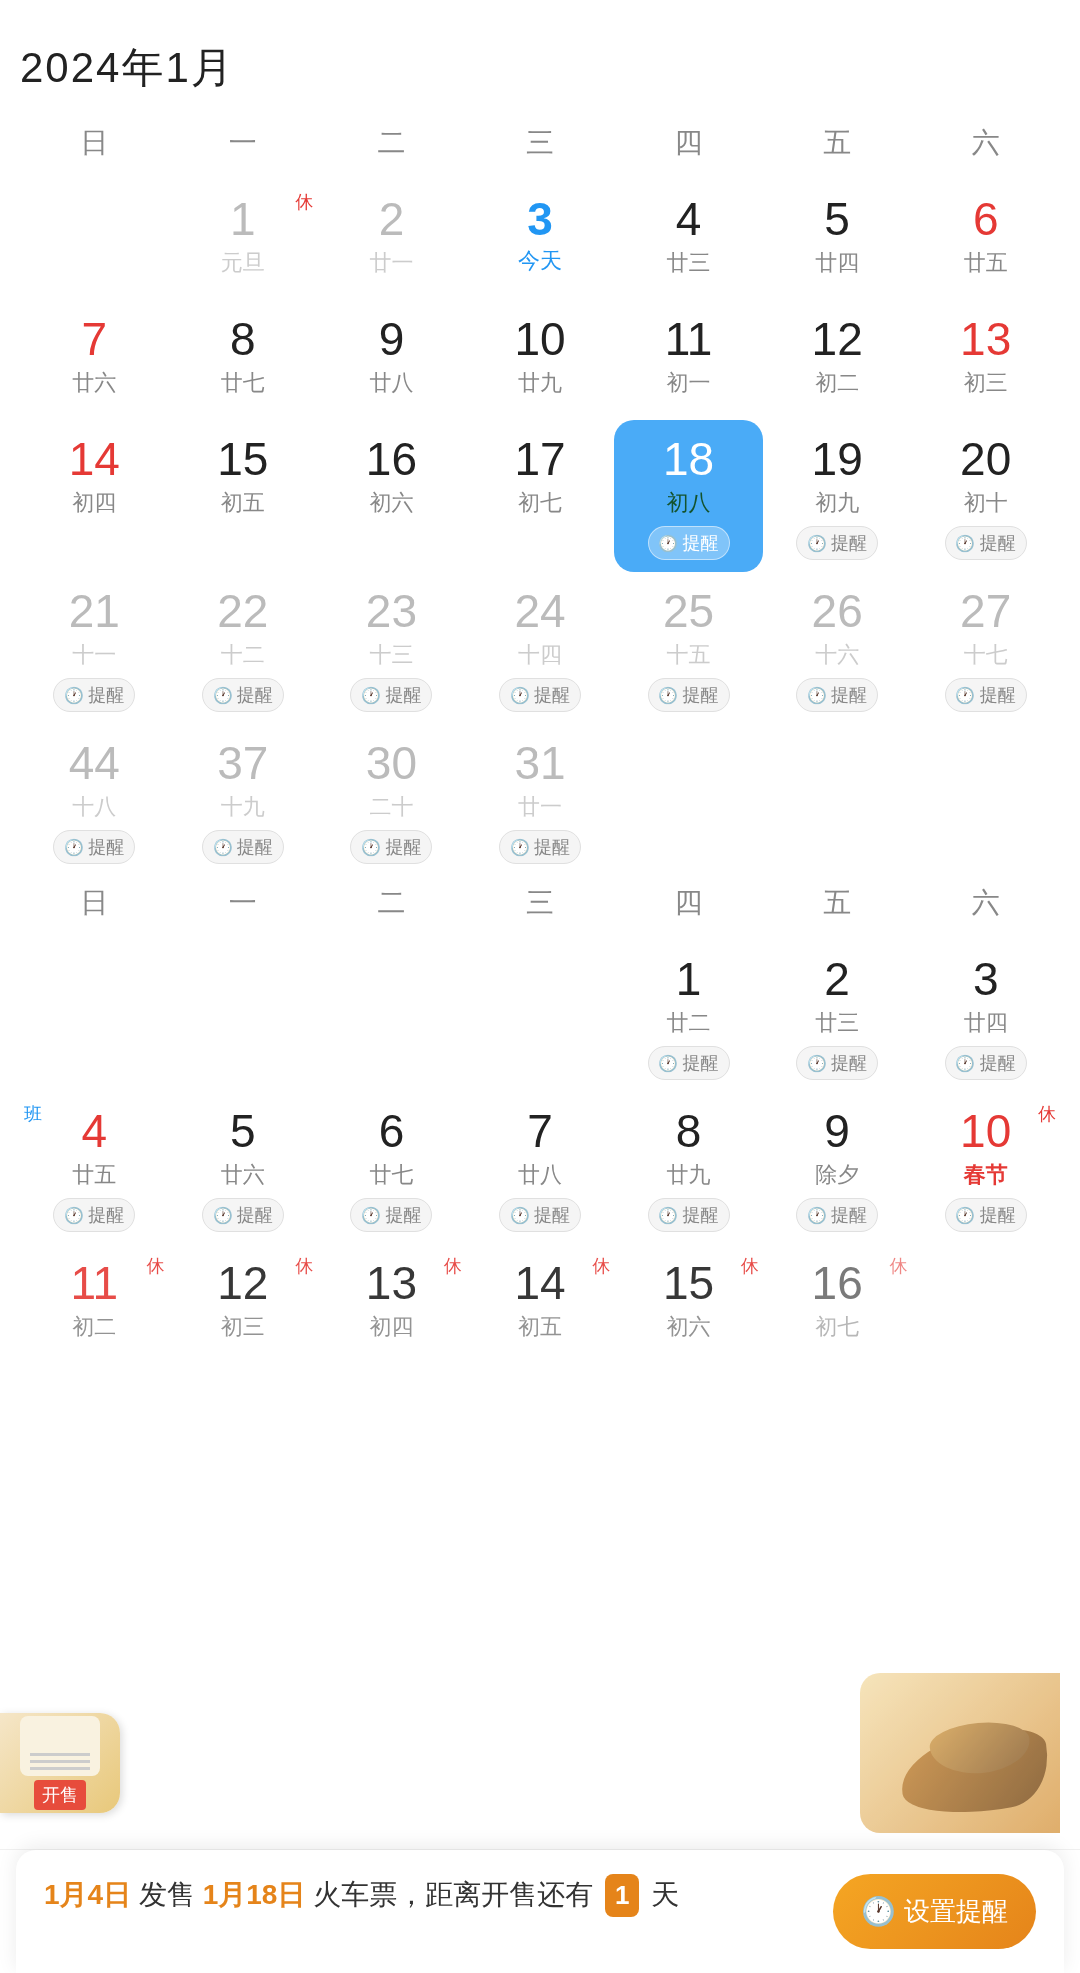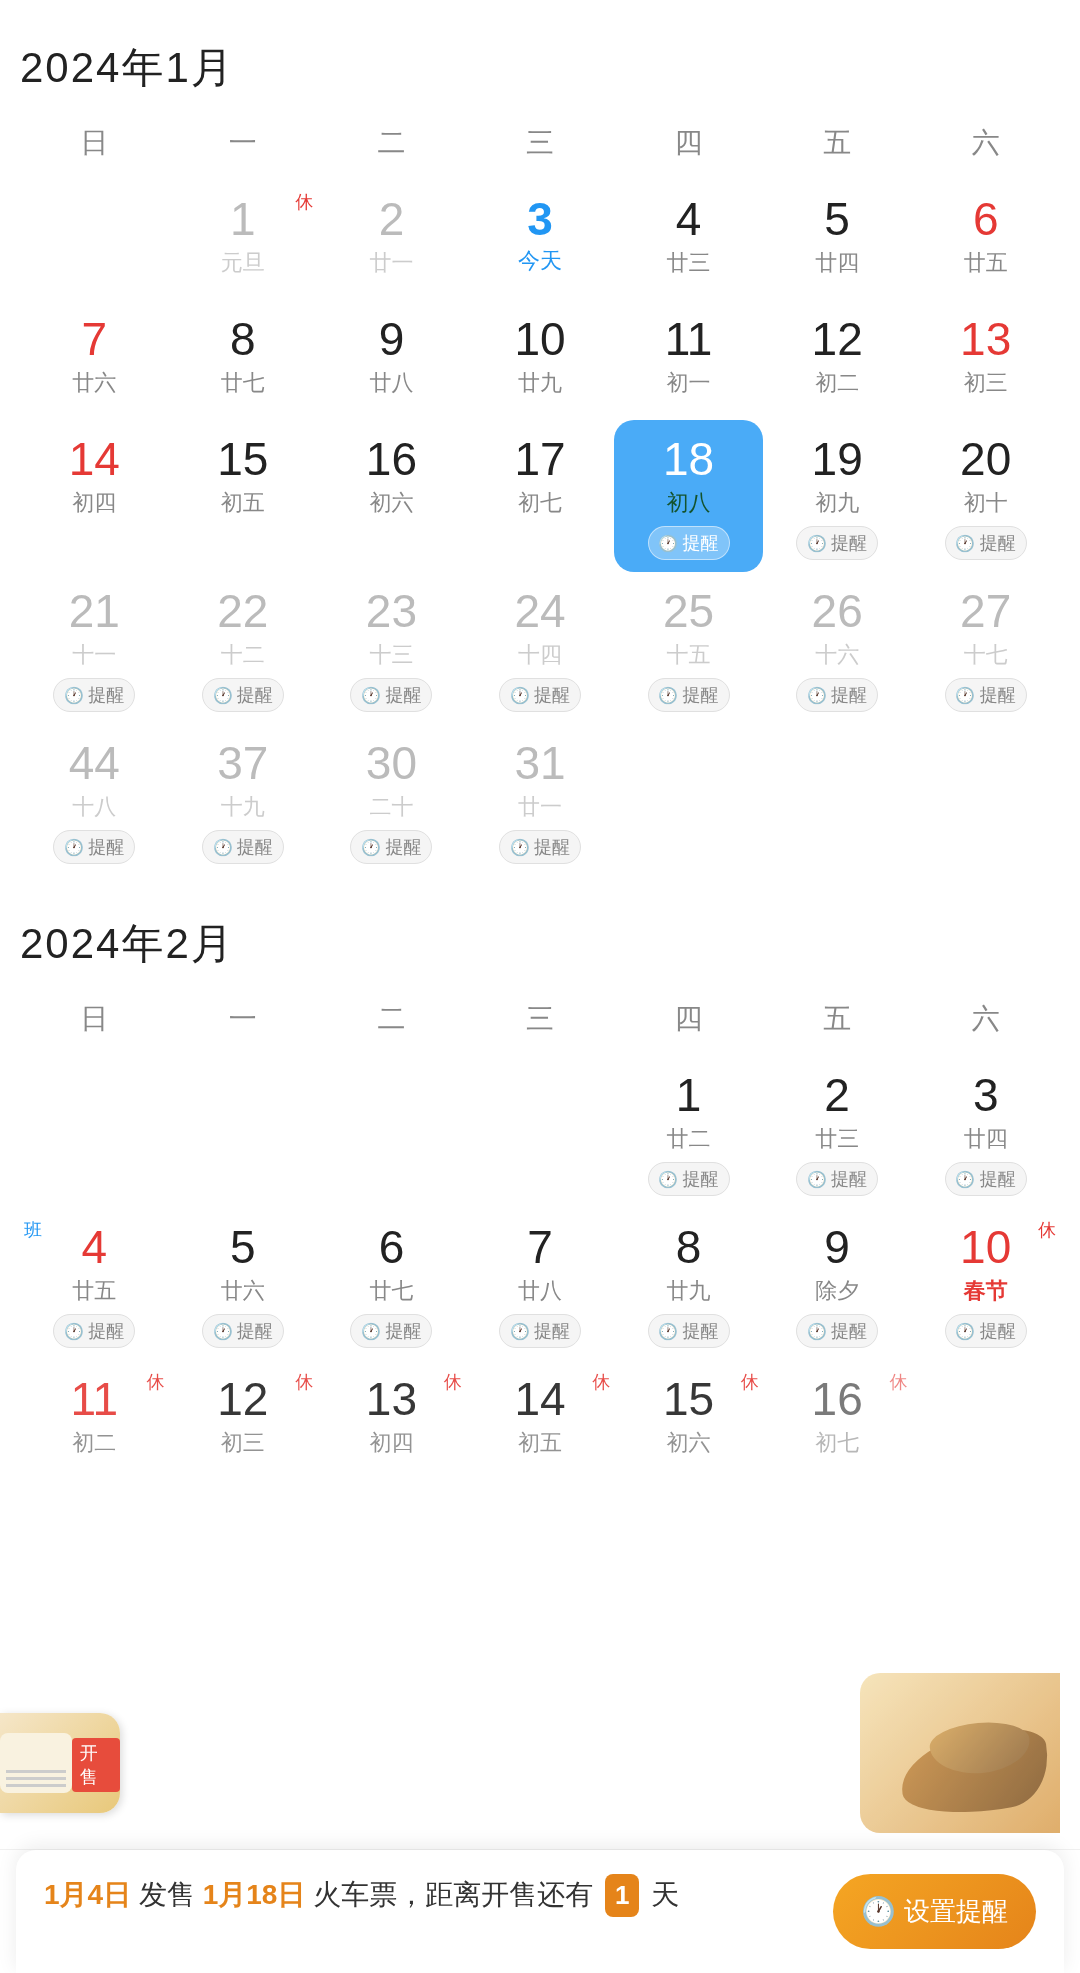--- a/index.html
+++ b/index.html
@@ -413,21 +413,20 @@
       <button class="reminder-btn">
         <span class="clock-icon">🕐</span>
         <span>提醒</span>
       </button>
     </div>
     <div class="day-cell empty"></div>
     <div class="day-cell empty"></div>
     <div class="day-cell empty"></div>
   </div>
 
-  <div class="month-title">2024年2月</div>
 
   <div class="weekday-header">
     <div class="weekday-cell">日</div>
     <div class="weekday-cell">一</div>
     <div class="weekday-cell">二</div>
     <div class="weekday-cell">三</div>
     <div class="weekday-cell">四</div>
     <div class="weekday-cell">五</div>
     <div class="weekday-cell">六</div>
   </div>
@@ -565,21 +564,21 @@
       <span class="holiday-tag" style="color:#e53935; font-size:18px; position:absolute; top:10px; right:4px;">休</span>
       <span class="day-number">16</span>
       <span class="day-lunar">初七</span>
     </div>
     <div class="day-cell empty"></div>
   </div>
 
 </div>
 
 <div style="position:fixed; bottom: 160px; left: 0; z-index: 50; pointer-events:none;">
-  <div style="width:120px; height:100px; background: linear-gradient(135deg, #f5e6c8, #e8c87a); border-radius: 0 20px 20px 0; display:flex; flex-direction:row; align-items:center; justify-content:center; box-shadow: 2px 2px 8px rgba(0,0,0,0.15);">
+  <div style="width:120px; height:100px; background: linear-gradient(135deg, #f5e6c8, #e8c87a); border-radius: 0 20px 20px 0; display:flex; flex-direction:column; align-items:center; justify-content:center; box-shadow: 2px 2px 8px rgba(0,0,0,0.15);">
     <div style="width:80px; height:60px; background: #f9f2e0; border-radius:8px; display:flex; flex-direction:column; align-items:center; justify-content:flex-end; padding-bottom:4px;">
       <div style="width:60px; height:3px; background:#ccc; margin:2px 0;"></div>
       <div style="width:60px; height:3px; background:#ccc; margin:2px 0;"></div>
       <div style="width:60px; height:3px; background:#ccc; margin:2px 0;"></div>
     </div>
     <div style="background:#e74c3c; color:#fff; font-size:18px; padding:3px 8px; border-radius:4px; margin-top:4px;">开售</div>
   </div>
 </div>
 
 <div style="position:fixed; bottom: 140px; right: 0; z-index: 50; pointer-events:none; width:220px; height:160px; overflow:hidden;">

